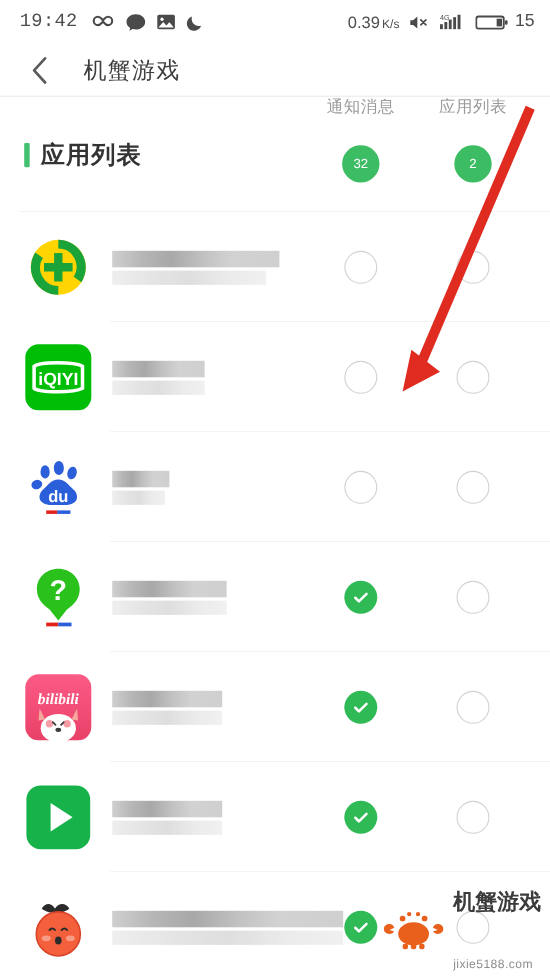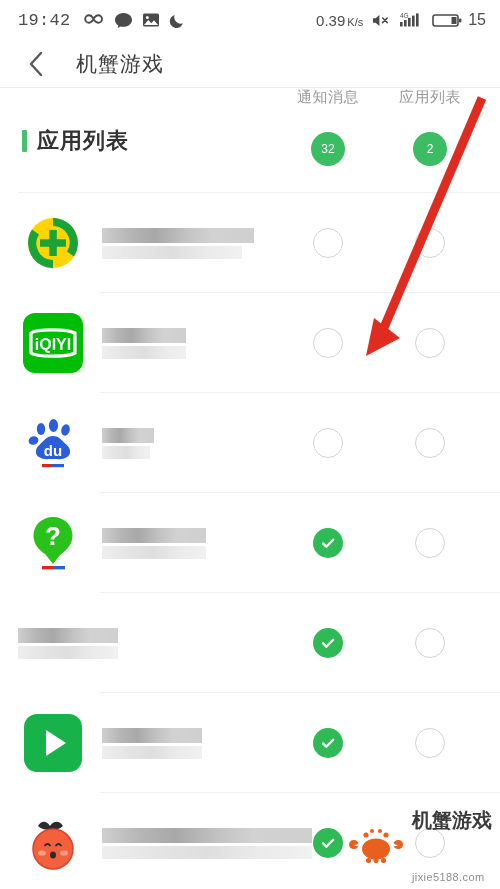--- a/index.html
+++ b/index.html
@@ -390,20 +390,39 @@
         <svg class="tick" viewBox="0 0 16 16">
             <path d="M3 8.4l3.3 3.3L13.2 4.8" fill="none" stroke="#fff" stroke-width="2.3" stroke-linecap="round" stroke-linejoin="round"></path>
           </svg>
       </div>
       <div class="circle off c2"></div>
     </div>
     <div class="rule"></div>
   </div>
 
   <div class="app-row">
+    <div class="app-icon">
+      <svg width="62" height="62" viewBox="0 0 62 62">
+        <defs>
+            <linearGradient id="bg-bili" x1="0" y1="0" x2="0" y2="1">
+              <stop offset="0" stop-color="#fb5b86"></stop>
+              <stop offset="1" stop-color="#e94168"></stop>
+            </linearGradient>
+          </defs>
+        <rect x="1" y="1" width="60" height="60" rx="12" fill="url(#bg-bili)"></rect>
+        <text x="31" y="28" font-size="14" fill="#fff" text-anchor="middle" font-family="Liberation Serif, serif" font-style="italic" font-weight="bold">bilibili</text>
+        <ellipse cx="31" cy="50" rx="16" ry="13" fill="#fff"></ellipse>
+        <path d="M14 32l5 10-6 1z" fill="#f6a89c"></path>
+        <path d="M48 32l-5 10 6 1z" fill="#f6a89c"></path>
+        <circle cx="23" cy="46" r="3.4" fill="#f79ca5"></circle>
+        <circle cx="39" cy="46" r="3.4" fill="#f79ca5"></circle>
+        <path d="M26 44.5l2.5 2.5M36 44.5L33.5 47" stroke="#3a3a3a" stroke-width="1.6" stroke-linecap="round"></path>
+        <ellipse cx="31" cy="51.5" rx="2.6" ry="2" fill="#3a3a3a"></ellipse>
+      </svg>
+    </div>
     <div class="app-label">
       <div class="blur-line" style="width:100px"></div>
       <div class="blur-line sub" style="width:100px"></div>
     </div>
     <div class="toggles">
       <div class="circle on c1">
         <svg class="tick" viewBox="0 0 16 16">
             <path d="M3 8.4l3.3 3.3L13.2 4.8" fill="none" stroke="#fff" stroke-width="2.3" stroke-linecap="round" stroke-linejoin="round"></path>
           </svg>
       </div>

